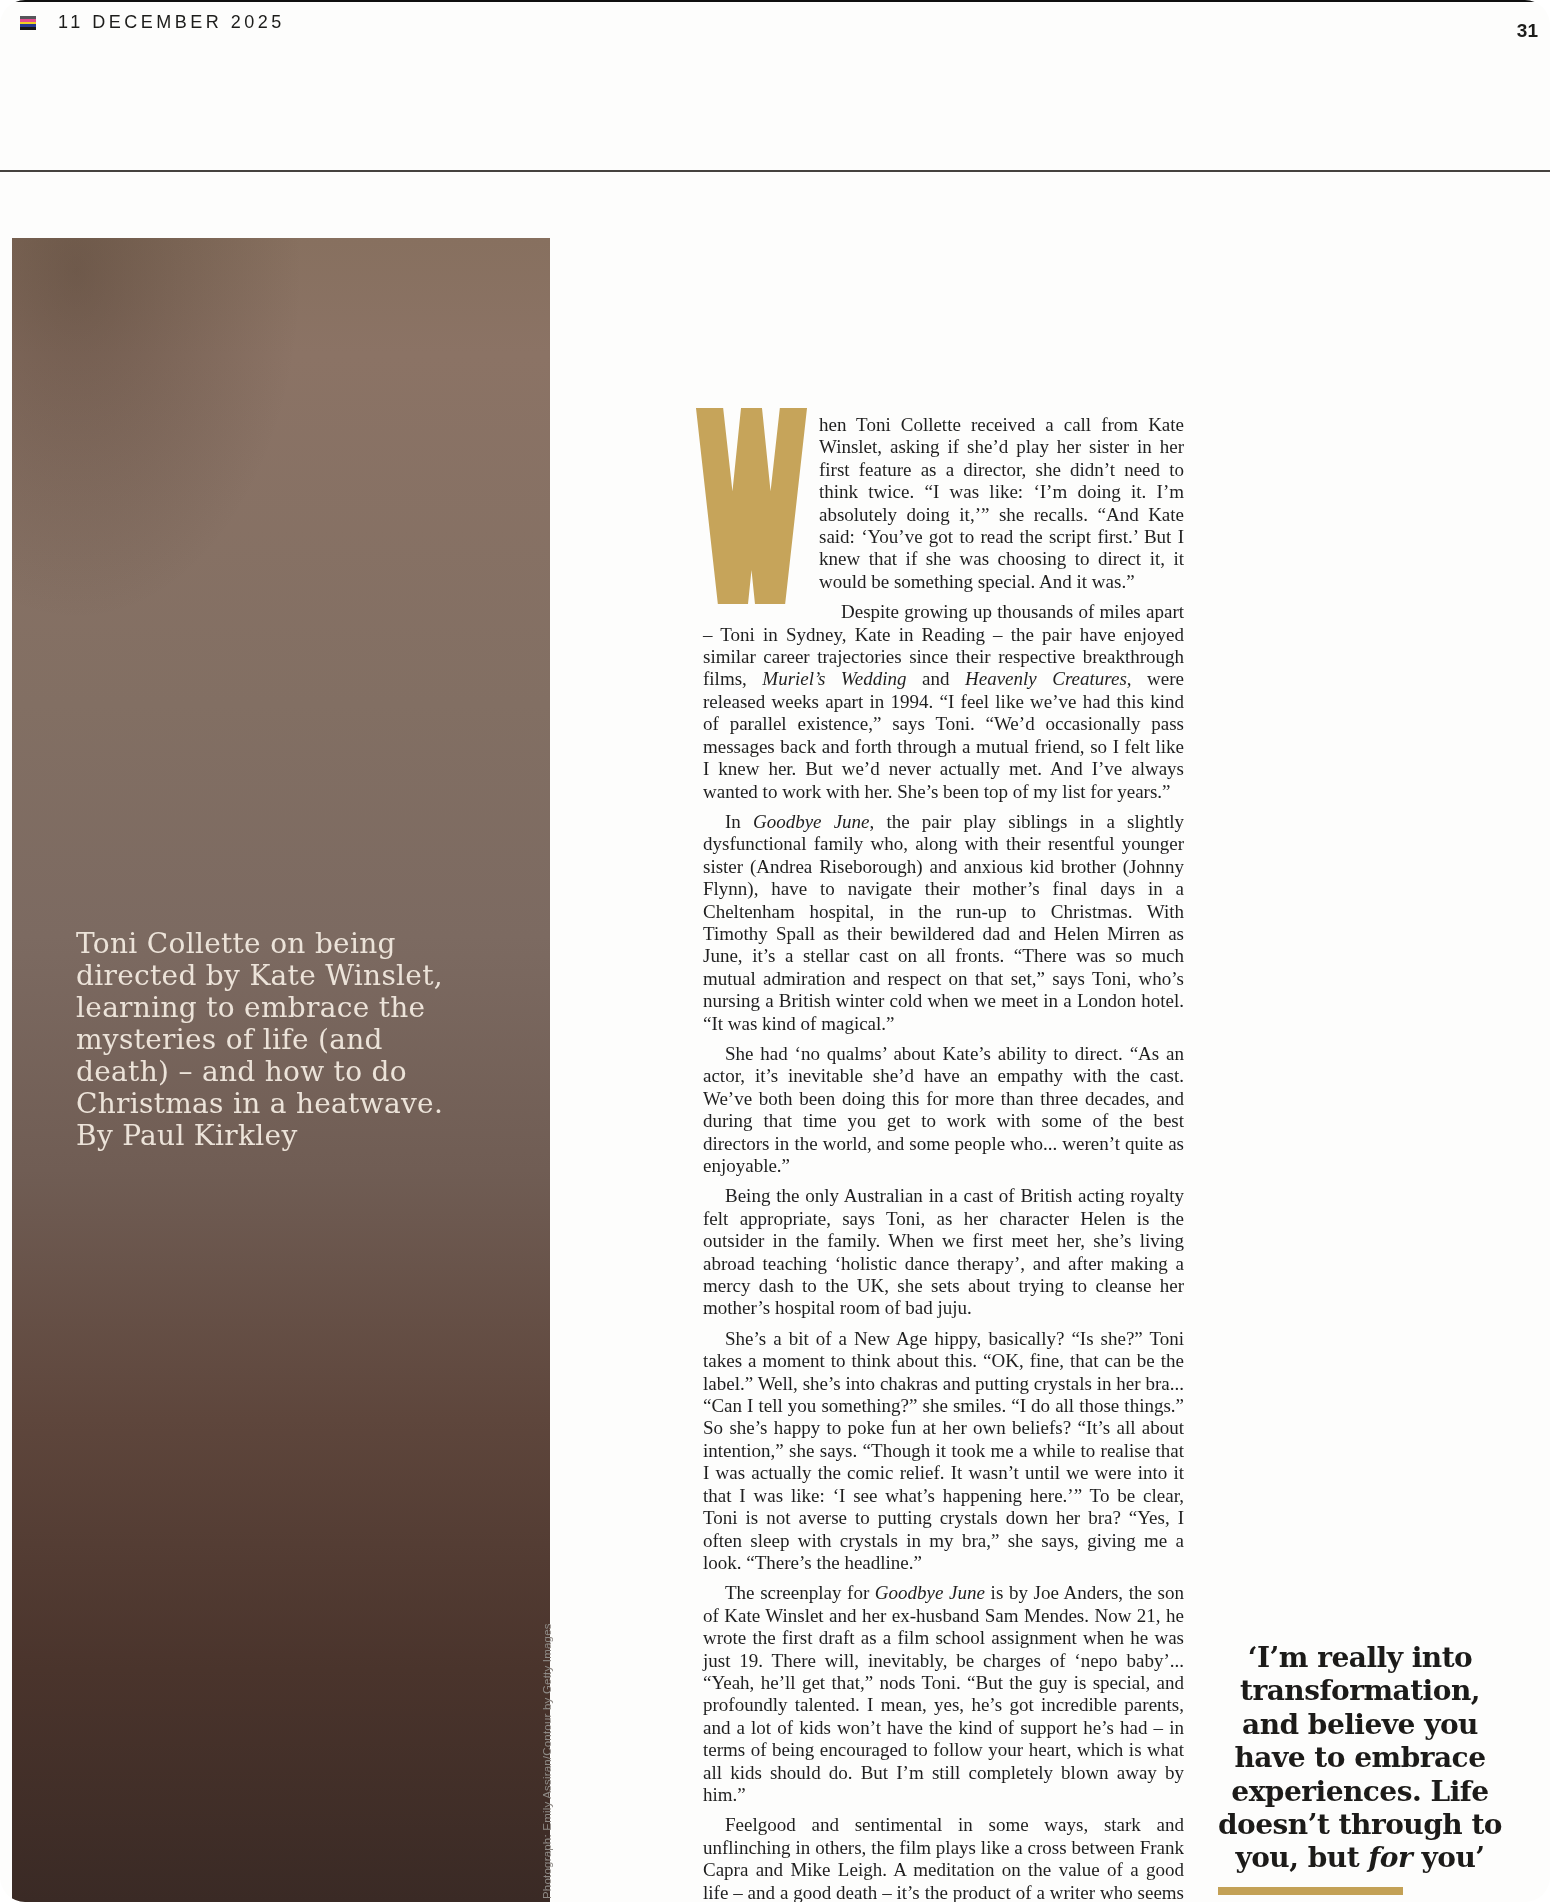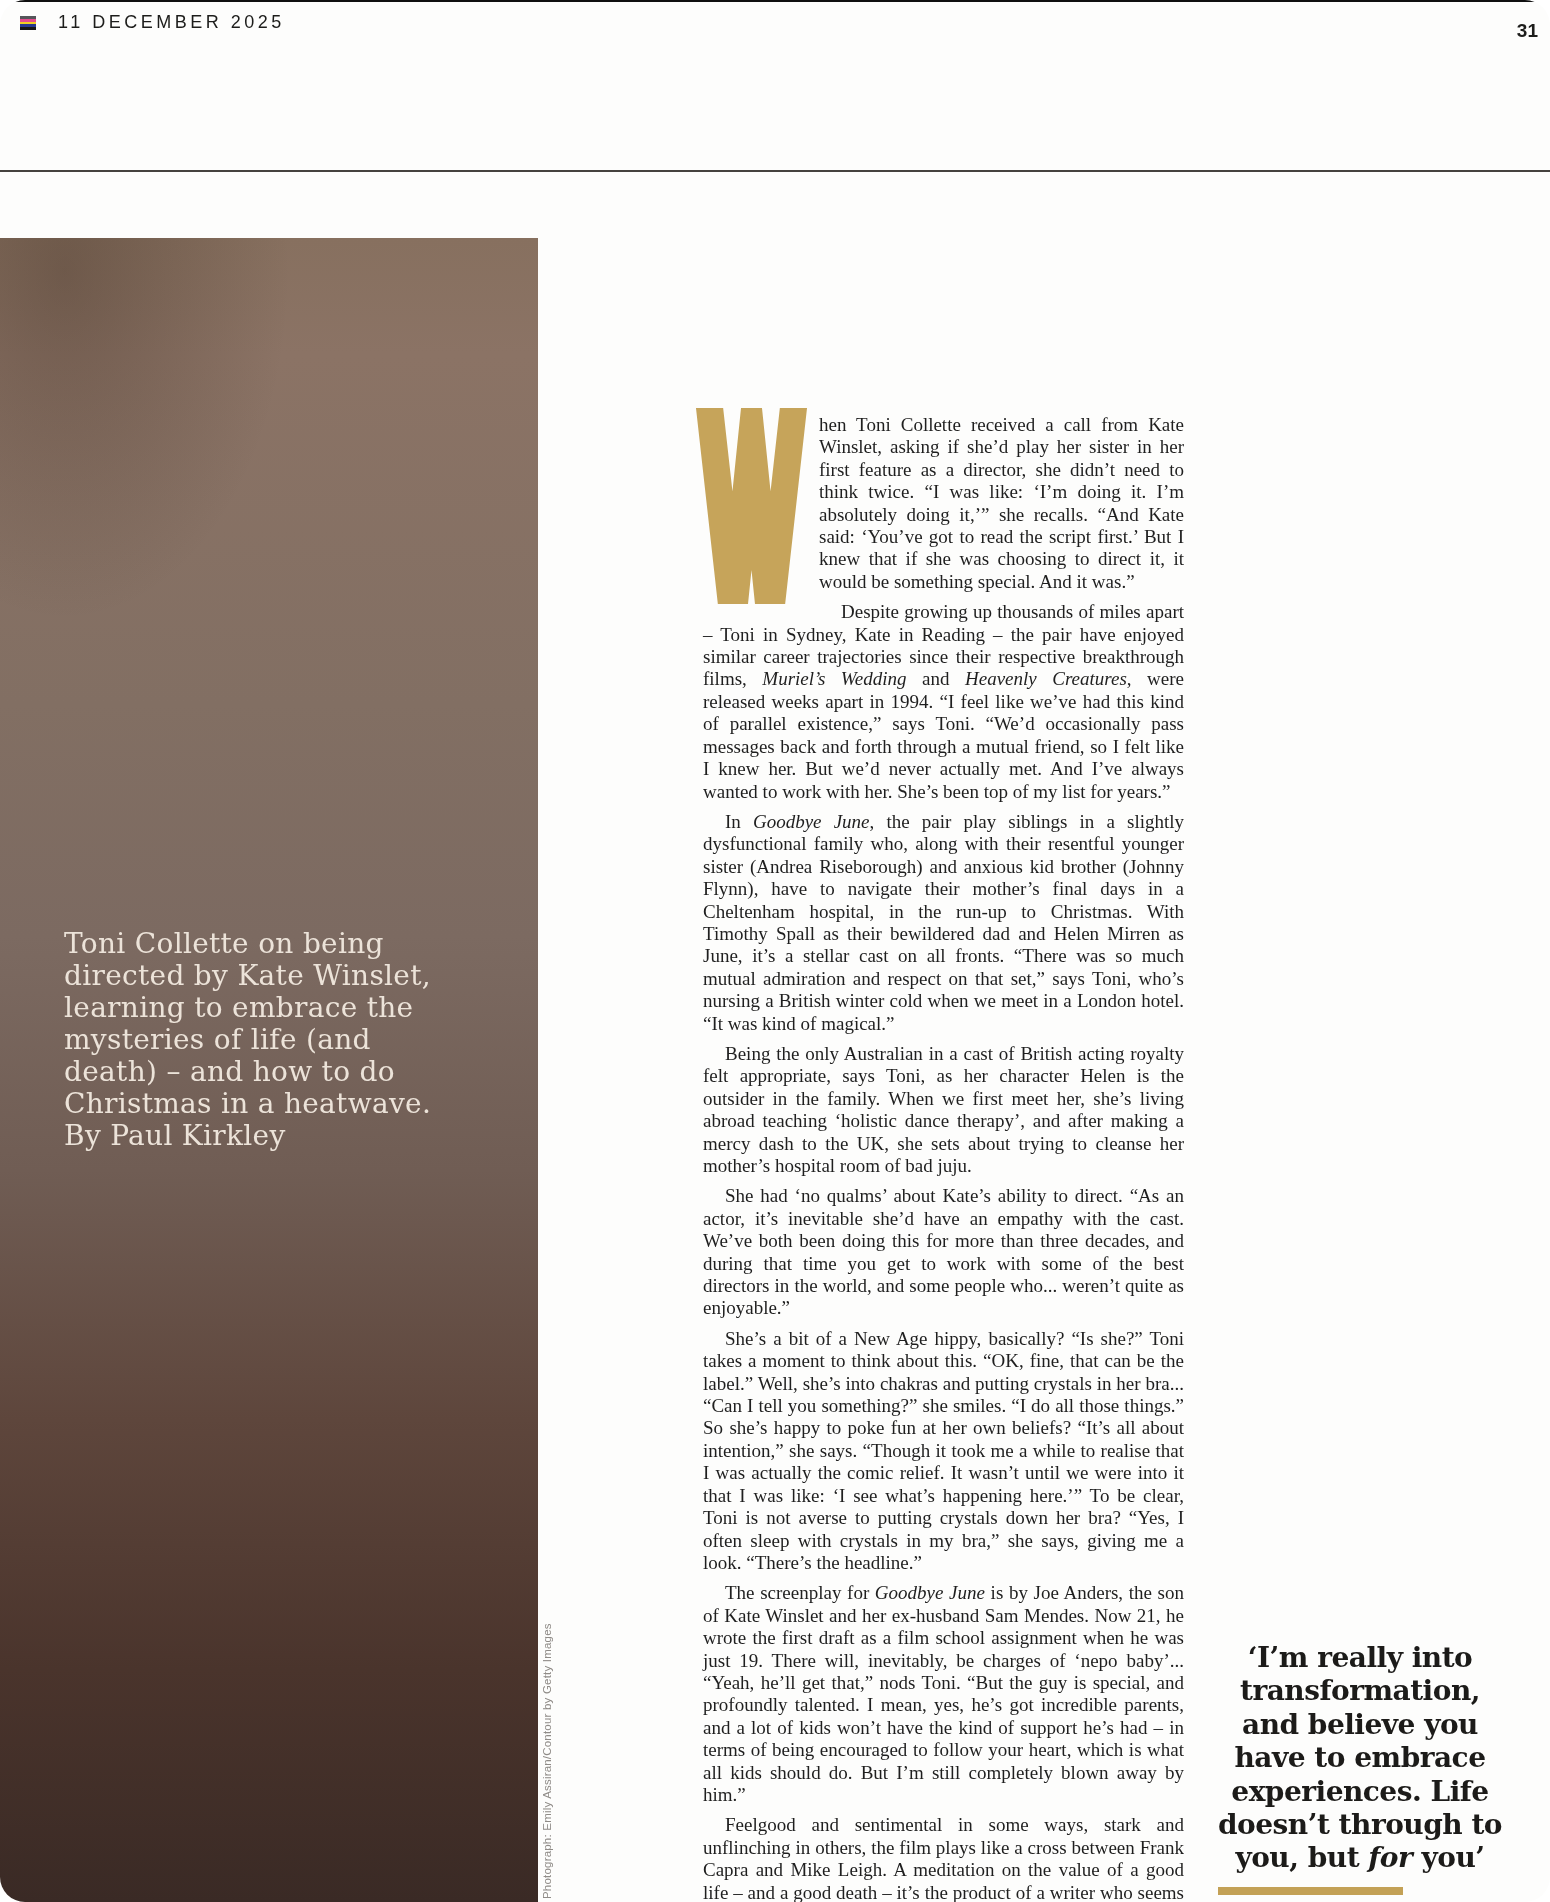--- a/index.html
+++ b/index.html
@@ -14,21 +14,21 @@
   .reg-icon .s1{background:#55565a;}
   .reg-icon .s2{background:#e64b8d;}
   .reg-icon .s3{background:#f0cf22;}
   .reg-icon .s4{background:#27398f;}
   .reg-icon .s5{background:#161616;}
   .date-text{font-size:18px;letter-spacing:3.5px;color:#1d1d1b;font-weight:400;}
   .page-number{position:absolute;right:12px;top:20px;font-size:19px;font-weight:600;color:#1d1d1b;}
 
   .header-divider{position:absolute;left:0;top:170px;width:1550px;height:2px;background:#45423e;}
 
-  .feature-photo{position:absolute;left:0;top:238px;width:538px;height:1664px;
+  .feature-photo{position:absolute;left:12px;top:238px;width:538px;height:1664px;
     background:linear-gradient(180deg,#87705f 0%,#8b7365 7%,#826f63 28%,#7c6a61 42%,#705d54 56%,#5e463c 71%,#4a342c 86%,#3a2a25 100%);}
   .feature-photo::before{content:"";position:absolute;inset:0;
     background:radial-gradient(ellipse 60% 30% at 12% 2%,rgba(44,28,18,0.28),rgba(44,28,18,0) 70%);}
   .standfirst{position:absolute;left:64px;top:690px;color:#ece3d9;
     font-family:"DejaVu Serif",serif;font-size:28px;line-height:32px;letter-spacing:0.3px;}
 
   .photo-credit{position:absolute;left:541px;top:1899px;transform:rotate(-90deg);transform-origin:0 0;
     white-space:nowrap;font-size:11.5px;color:#8f8b87;letter-spacing:0.2px;}
 
   .article-body{position:absolute;left:695px;top:406px;width:497px;
@@ -81,22 +81,22 @@
   <div class="article-body">
     <div class="drop-cap">
       <svg viewBox="0 0 113 196" width="113" height="196" aria-hidden="true">
         <path d="M13,-14 L38,210 L56.5,30 L75,210 L100,-14" fill="none" stroke-width="27" stroke-linejoin="miter" stroke-miterlimit="24" stroke="#c6a45a"></path>
       </svg>
     </div>
     <div>
         <p class="first"><span>hen Toni Collette received a call from Kate Winslet, asking if she’d play her sister in her first feature as a director, she didn’t need to think twice. “I was like: ‘I’m doing it. I’m absolutely doing it,’” she recalls. “And Kate said: ‘You’ve got to read the script first.’ But I knew that if she was choosing to direct it, it would be something special. And it was.”</span></p>
         <p class=""><span>Despite growing up thousands of miles apart – Toni in Sydney, Kate in Reading – the pair have enjoyed similar career trajectories since their respective breakthrough films, </span><i>Muriel’s Wedding</i><span> and </span><i>Heavenly Creatures</i><span>, were released weeks apart in 1994. “I feel like we’ve had this kind of parallel existence,” says Toni. “We’d occasionally pass messages back and forth through a mutual friend, so I felt like I knew her. But we’d never actually met. And I’ve always wanted to work with her. She’s been top of my list for years.”</span></p>
         <p class=""><span>In </span><i>Goodbye June</i><span>, the pair play siblings in a slightly dysfunctional family who, along with their resentful younger sister (Andrea Riseborough) and anxious kid brother (Johnny Flynn), have to navigate their mother’s final days in a Cheltenham hospital, in the run-up to Christmas. With Timothy Spall as their bewildered dad and Helen Mirren as June, it’s a stellar cast on all fronts. “There was so much mutual admiration and respect on that set,” says Toni, who’s nursing a British winter cold when we meet in a London hotel. “It was kind of magical.”</span></p>
+        <p class=""><span>She had ‘no qualms’ about Kate’s ability to direct. “As an actor, it’s inevitable she’d have an empathy with the cast. We’ve both been doing this for more than three decades, and during that time you get to work with some of the best directors in the world, and some people who... weren’t quite as enjoyable.”</span></p>
         <p class=""><span>Being the only Australian in a cast of British acting royalty felt appropriate, says Toni, as her character Helen is the outsider in the family. When we first meet her, she’s living abroad teaching ‘holistic dance therapy’, and after making a mercy dash to the UK, she sets about trying to cleanse her mother’s hospital room of bad juju.</span></p>
-        <p class=""><span>She had ‘no qualms’ about Kate’s ability to direct. “As an actor, it’s inevitable she’d have an empathy with the cast. We’ve both been doing this for more than three decades, and during that time you get to work with some of the best directors in the world, and some people who... weren’t quite as enjoyable.”</span></p>
         <p class=""><span>She’s a bit of a New Age hippy, basically? “Is she?” Toni takes a moment to think about this. “OK, fine, that can be the label.” Well, she’s into chakras and putting crystals in her bra... “Can I tell you something?” she smiles. “I do all those things.” So she’s happy to poke fun at her own beliefs? “It’s all about intention,” she says. “Though it took me a while to realise that I was actually the comic relief. It wasn’t until we were into it that I was like: ‘I see what’s happening here.’” To be clear, Toni is not averse to putting crystals down her bra? “Yes, I often sleep with crystals in my bra,” she says, giving me a look. “There’s the headline.”</span></p>
         <p class=""><span>The screenplay for </span><i>Goodbye June</i><span> is by Joe Anders, the son of Kate Winslet and her ex-husband Sam Mendes. Now 21, he wrote the first draft as a film school assignment when he was just 19. There will, inevitably, be charges of ‘nepo baby’... “Yeah, he’ll get that,” nods Toni. “But the guy is special, and profoundly talented. I mean, yes, he’s got incredible parents, and a lot of kids won’t have the kind of support he’s had – in terms of being encouraged to follow your heart, which is what all kids should do. But I’m still completely blown away by him.”</span></p>
         <p class=""><span>Feelgood and sentimental in some ways, stark and unflinching in others, the film plays like a cross between Frank Capra and Mike Leigh. A meditation on the value of a good life – and a good death – it’s the product of a writer who seems wise beyond his years. “There’s so much fear, especially in the Western world, about death,” says Toni. “Death is very much a part of life. I’m a Scorpio, so I think about this a lot.” (That’s very Helen, we agree.)</span></p>
         <p class=""><span>Death also helps us to grow, says Toni. “Awakenings have a lot to do with grief. I’m really into transformation, and I believe that you have to really embrace experiences. Life doesn’t happen to</span></p>
       </div>
   </div>
 
   <div class="pull-quote">
       <div><span>‘I’m really into</span></div>
       <div><span>transformation,</span></div>

